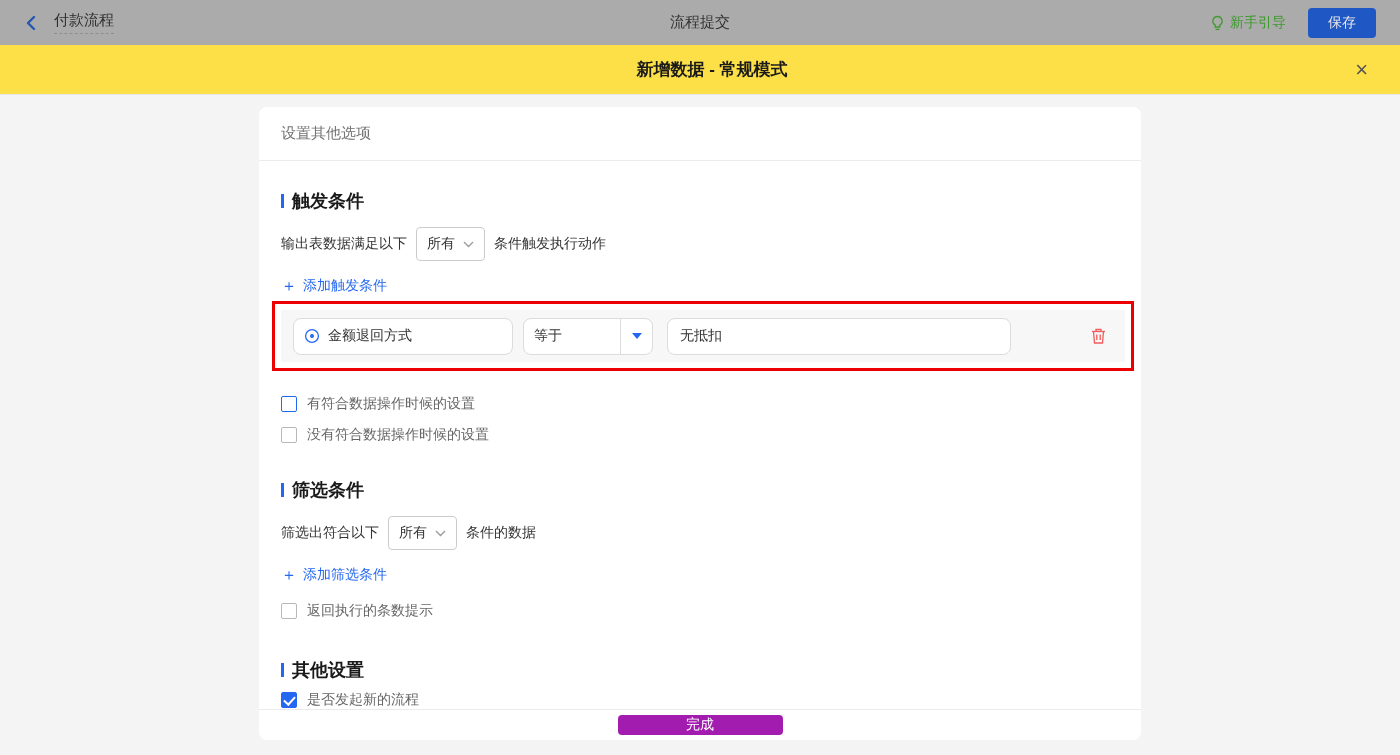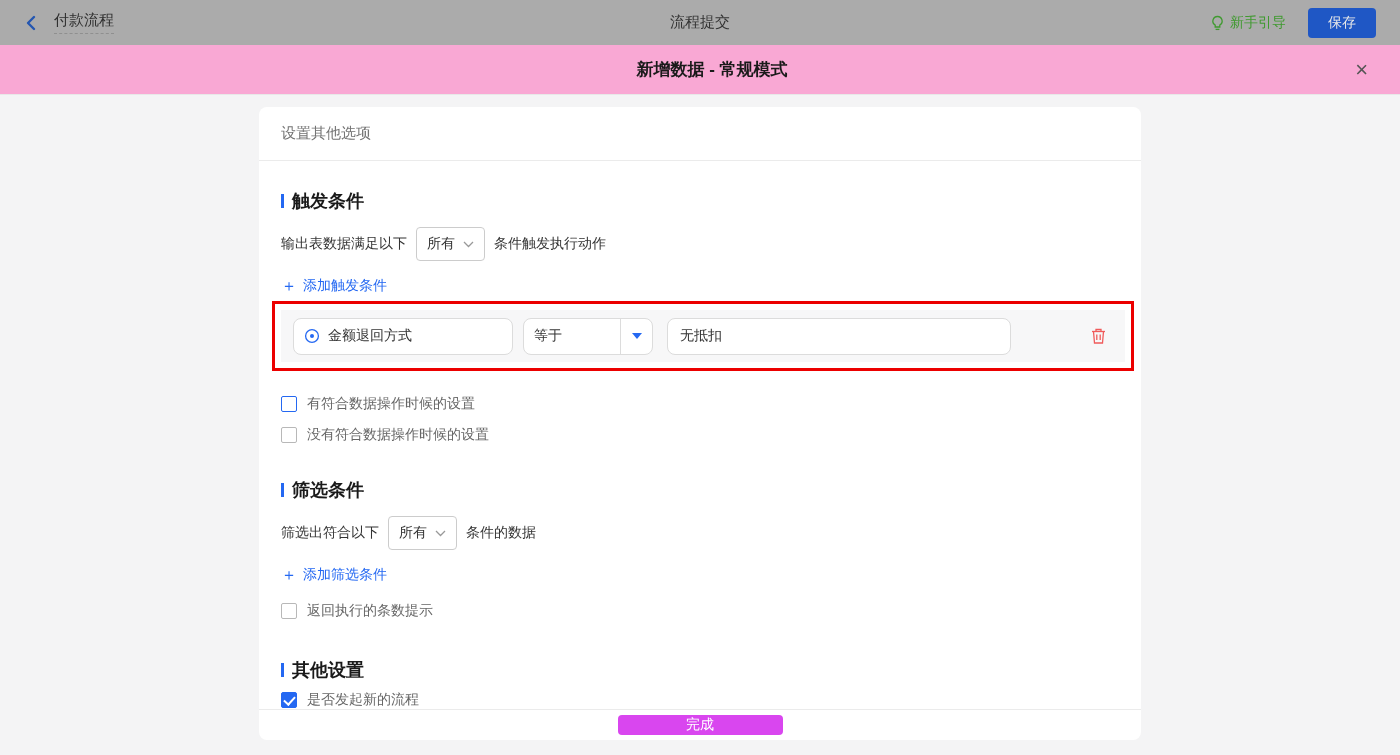--- a/index.html
+++ b/index.html
@@ -52,21 +52,21 @@
     border: none;
     border-radius: 4px;
     font-size: 14px;
     padding: 6px 20px;
     cursor: pointer;
   }
 
   
   .modal-titlebar {
     height: 50px;
-    background: #f9a8d4;
+    background: #fde047;
     border-bottom: 1px solid #e8e8e8;
     display: flex;
     align-items: center;
     justify-content: center;
     position: relative;
     padding-left: 24px;
   }
   .modal-title { font-size: 17px; font-weight: 600; color: #1a1a1a; }
   .close-icon {
     position: absolute;
@@ -215,21 +215,21 @@
     height: 32px;
     background: #fff;
     border: 1px solid #d9d9d9;
     border-radius: 4px;
     padding: 0 16px;
     font-size: 14px; color: #333;
     cursor: pointer;
   }
   .done-btn {
     height: 20px; width: 165px;
-    background: #d946ef;
+    background: #a21caf;
     border: none; border-radius: 4px;
     color: #fff; font-size: 14px;
     cursor: pointer;
   }
 
   svg { display: block; }
 </style>
 </head>
 <body>
 

